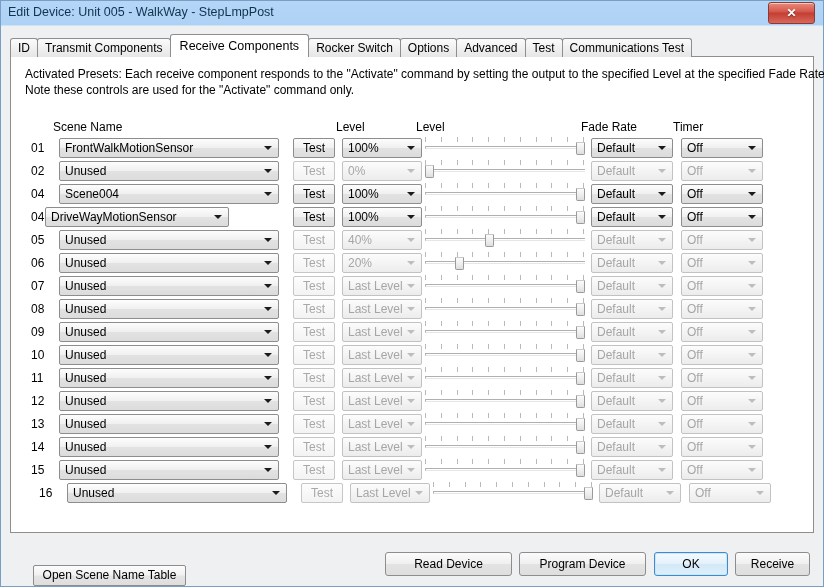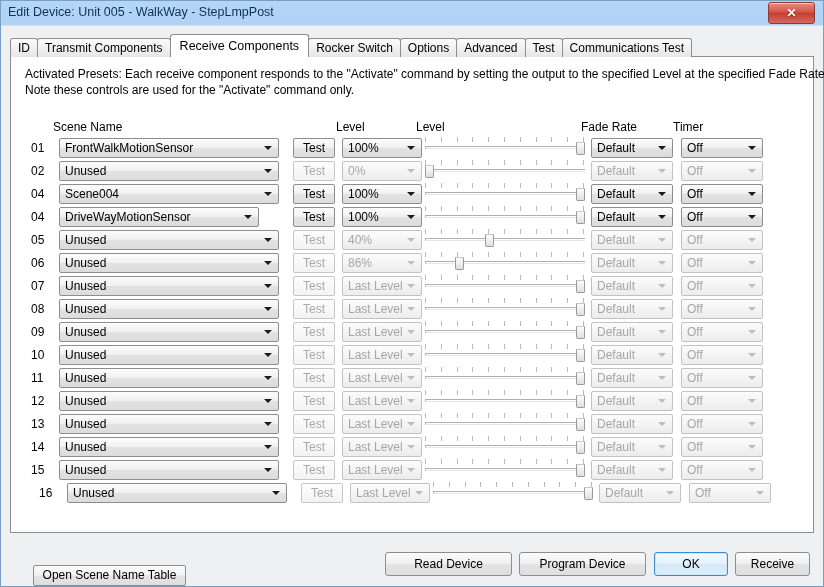--- a/index.html
+++ b/index.html
@@ -265,21 +265,21 @@
             <span class="ctext">Default</span>
             <span class="arrow"></span>
           </div>
           <div class="combo" style="left: 670px; width: 82px;">
             <span class="ctext">Off</span>
             <span class="arrow"></span>
           </div>
         </div>
         <div class="row" style="top: 150px;">
           <div class="idx">04</div>
-          <div class="combo" style="left: 48px; width: 200px;">
+          <div class="combo" style="left: 34px; width: 184px;">
             <span class="ctext">DriveWayMotionSensor</span>
             <span class="arrow"></span>
           </div>
           <div class="testbtn" style="left: 282px;">Test</div>
           <div class="combo" style="left: 331px; width: 80px;">
             <span class="ctext">100%</span>
             <span class="arrow"></span>
           </div>
           <div class="slider" style="left: 414px; top: -1px;">
             <span class="ticks">
@@ -345,21 +345,21 @@
           </div>
         </div>
         <div class="row" style="top: 196px;">
           <div class="idx">06</div>
           <div class="combo" style="left: 48px; width: 220px;">
             <span class="ctext">Unused</span>
             <span class="arrow"></span>
           </div>
           <div class="testbtn disabled" style="left: 282px;">Test</div>
           <div class="combo disabled" style="left: 331px; width: 80px;">
-            <span class="ctext">86%</span>
+            <span class="ctext">20%</span>
             <span class="arrow"></span>
           </div>
           <div class="slider" style="left: 414px; top: -1px;">
             <span class="ticks">
               <i style="left:0px"></i>
               <i style="left:16px"></i>
               <i style="left:32px"></i>
               <i style="left:47px"></i>
               <i style="left:63px"></i>
               <i style="left:79px"></i>

